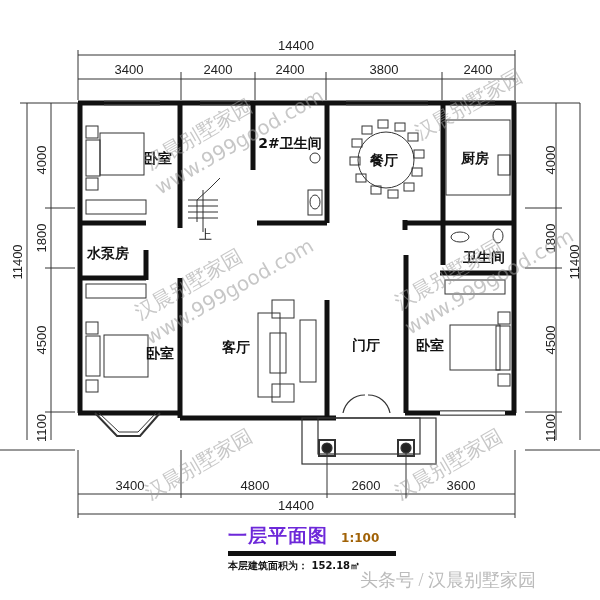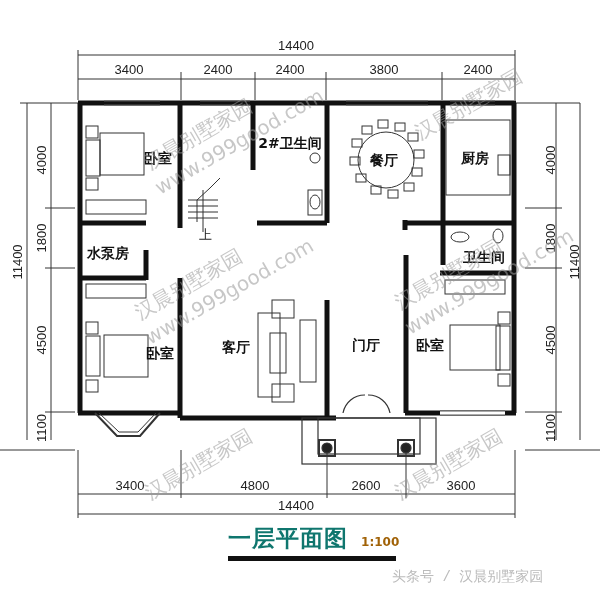--- a/index.html
+++ b/index.html
@@ -2,25 +2,25 @@
 <html><head>
 <meta charset="utf-8">
 <style>
   html,body{margin:0;padding:0;background:#fff;}
   body{width:600px;height:600px;position:relative;overflow:hidden;font-family:"DejaVu Sans",sans-serif;}
   svg{position:absolute;left:0;top:0;}
   .dim{font-family:"Liberation Sans",sans-serif;font-size:13px;fill:#222;}
   .room{font-family:"DejaVu Sans",sans-serif;font-size:14px;font-weight:bold;fill:#111;}
   .wm{font-family:"DejaVu Sans",sans-serif;font-size:20px;fill:#9a9a9a;opacity:0.55;}
   .title{position:absolute;left:228px;top:523px;font-family:"DejaVu Sans",sans-serif;}
-  .title-main{font-size:23px;font-weight:bold;color:#0f766e;letter-spacing:1px;}
+  .title-main{font-size:19px;font-weight:bold;color:#6d28d9;letter-spacing:1px;}
   .title-scale{font-size:12px;font-weight:bold;color:#a16207;margin-left:8px;}
   .title-rule{width:168px;height:3px;background:#111;margin-top:2px;border-bottom:1px solid #111;padding-bottom:1px;}
   .area{font-size:10px;font-weight:bold;color:#111;margin-top:3px;}
-  .credit{position:absolute;left:360px;top:568px;font-size:14px;color:#bbb;font-family:Liberation Mono, monospace;margin-left:32px;}
+  .credit{position:absolute;left:360px;top:568px;font-size:18px;color:#bbb;font-family:Liberation Serif, serif;}
 </style>
 </head>
 <body>
 
 <svg width="600" height="600" viewBox="0 0 600 600">
 
   <g stroke="#333" stroke-width="1">
     <line x1="78" y1="55" x2="515" y2="55"></line>
     <line x1="78" y1="79" x2="515" y2="79"></line>
     <line x1="78" y1="50" x2="78" y2="100"></line>
@@ -224,14 +224,18 @@
     <text class="wm" transform="translate(400,500) rotate(-30)">汉晨别墅家园</text>
   </g>
 </svg>
 
 <div class="title">
   <div>
     <span class="title-main">一层平面图</span>
     <span class="title-scale">1:100</span>
   </div>
   <div class="title-rule"></div>
+  <div class="area">
+    <span>本层建筑面积为：</span>
+    <span>152.18㎡</span>
+  </div>
 </div>
 <div class="credit">头条号 / 汉晨别墅家园</div>
 
 </body></html>

